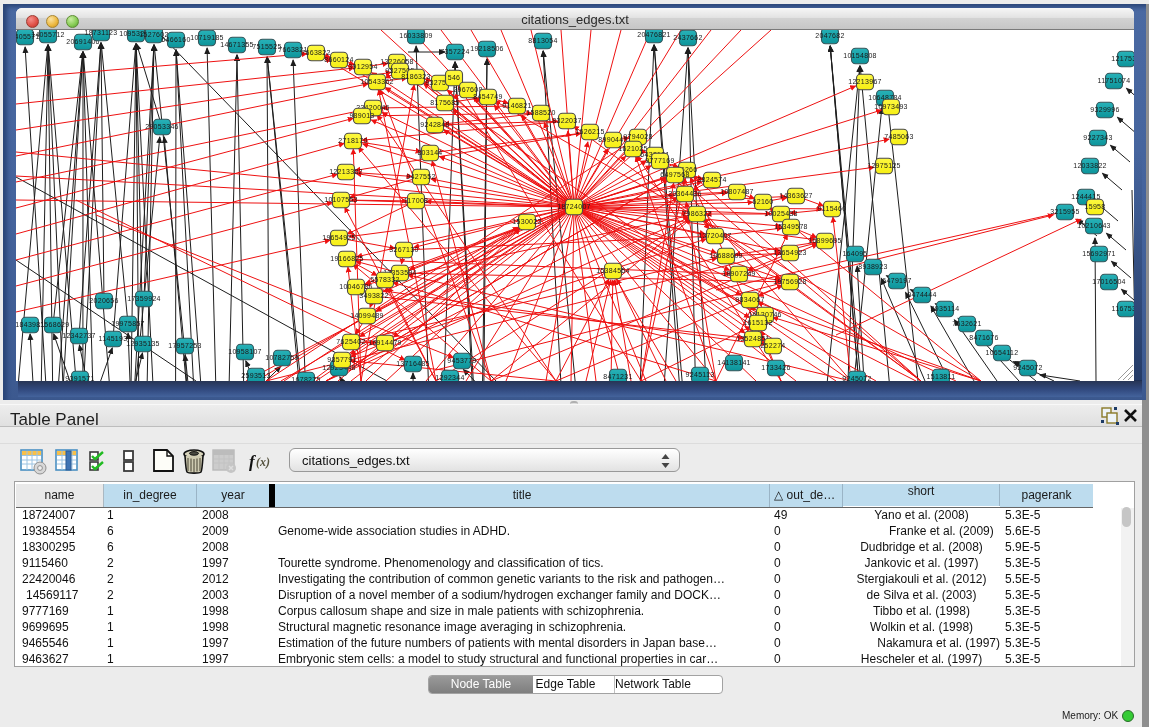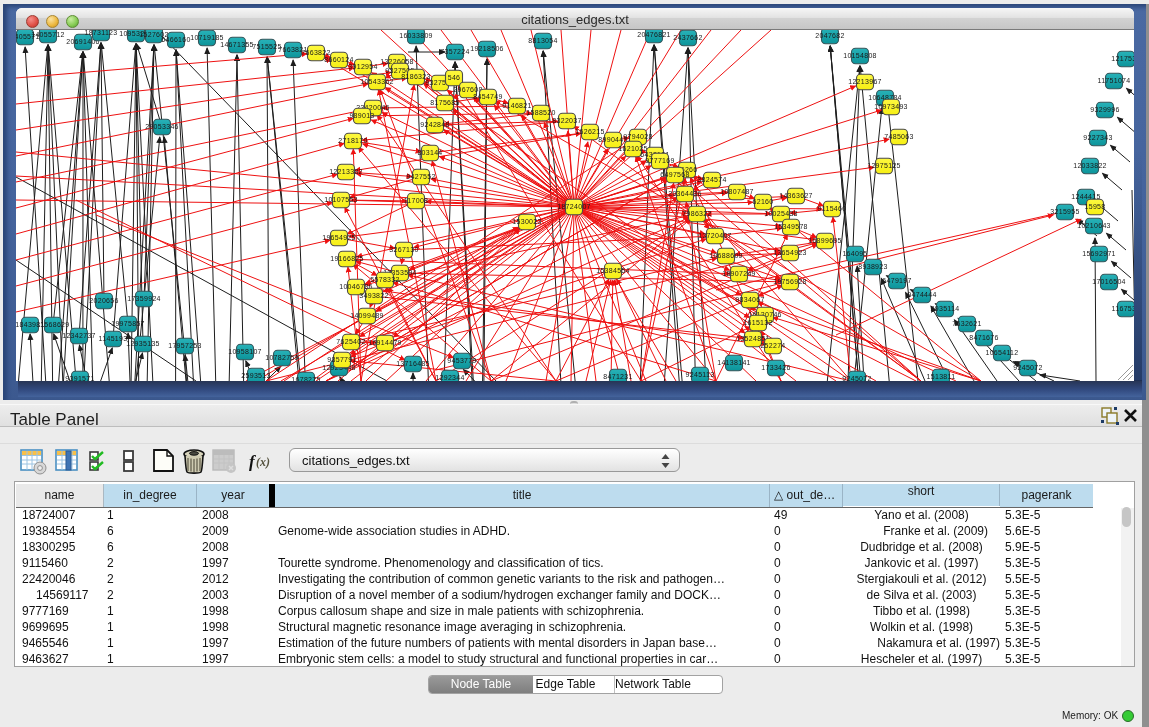--- a/index.html
+++ b/index.html
@@ -761,21 +761,21 @@
       <span style="position:absolute;left:758px">49</span>
       <span style="position:absolute;left:827px;width:157px;text-align:center">Yano et al. (2008)</span>
       <span style="position:absolute;left:989px">5.3E-5</span>
     </div>
 <div style="position:absolute;left:0;top:16px;width:1100px;height:16px">
       <span style="position:absolute;left:6px">19384554</span>
       <span style="position:absolute;left:91px">6</span>
       <span style="position:absolute;left:186px">2009</span>
       <span style="position:absolute;left:262px">Genome-wide association studies in ADHD.</span>
       <span style="position:absolute;left:758px">0</span>
-      <span style="position:absolute;left:815px;width:157px;text-align:right">Franke et al. (2009)</span>
+      <span style="position:absolute;left:873px;width:157px;text-align:left">Franke et al. (2009)</span>
       <span style="position:absolute;left:989px">5.6E-5</span>
     </div>
 <div style="position:absolute;left:0;top:32px;width:1100px;height:16px">
       <span style="position:absolute;left:6px">18300295</span>
       <span style="position:absolute;left:91px">6</span>
       <span style="position:absolute;left:186px">2008</span>
       <span style="position:absolute;left:758px">0</span>
       <span style="position:absolute;left:827px;width:157px;text-align:center">Dudbridge et al. (2008)</span>
       <span style="position:absolute;left:989px">5.9E-5</span>
     </div>
@@ -791,21 +791,21 @@
 <div style="position:absolute;left:0;top:64px;width:1100px;height:16px">
       <span style="position:absolute;left:6px">22420046</span>
       <span style="position:absolute;left:91px">2</span>
       <span style="position:absolute;left:186px">2012</span>
       <span style="position:absolute;left:262px">Investigating the contribution of common genetic variants to the risk and pathogen…</span>
       <span style="position:absolute;left:758px">0</span>
       <span style="position:absolute;left:827px;width:157px;text-align:center">Stergiakouli et al. (2012)</span>
       <span style="position:absolute;left:989px">5.5E-5</span>
     </div>
 <div style="position:absolute;left:0;top:80px;width:1100px;height:16px">
-      <span style="position:absolute;left:20px">14569117</span>
+      <span style="position:absolute;left:10px">14569117</span>
       <span style="position:absolute;left:91px">2</span>
       <span style="position:absolute;left:186px">2003</span>
       <span style="position:absolute;left:262px">Disruption of a novel member of a sodium/hydrogen exchanger family and DOCK…</span>
       <span style="position:absolute;left:758px">0</span>
       <span style="position:absolute;left:827px;width:157px;text-align:center">de Silva et al. (2003)</span>
       <span style="position:absolute;left:989px">5.3E-5</span>
     </div>
 <div style="position:absolute;left:0;top:96px;width:1100px;height:16px">
       <span style="position:absolute;left:6px">9777169</span>
       <span style="position:absolute;left:91px">1</span>

